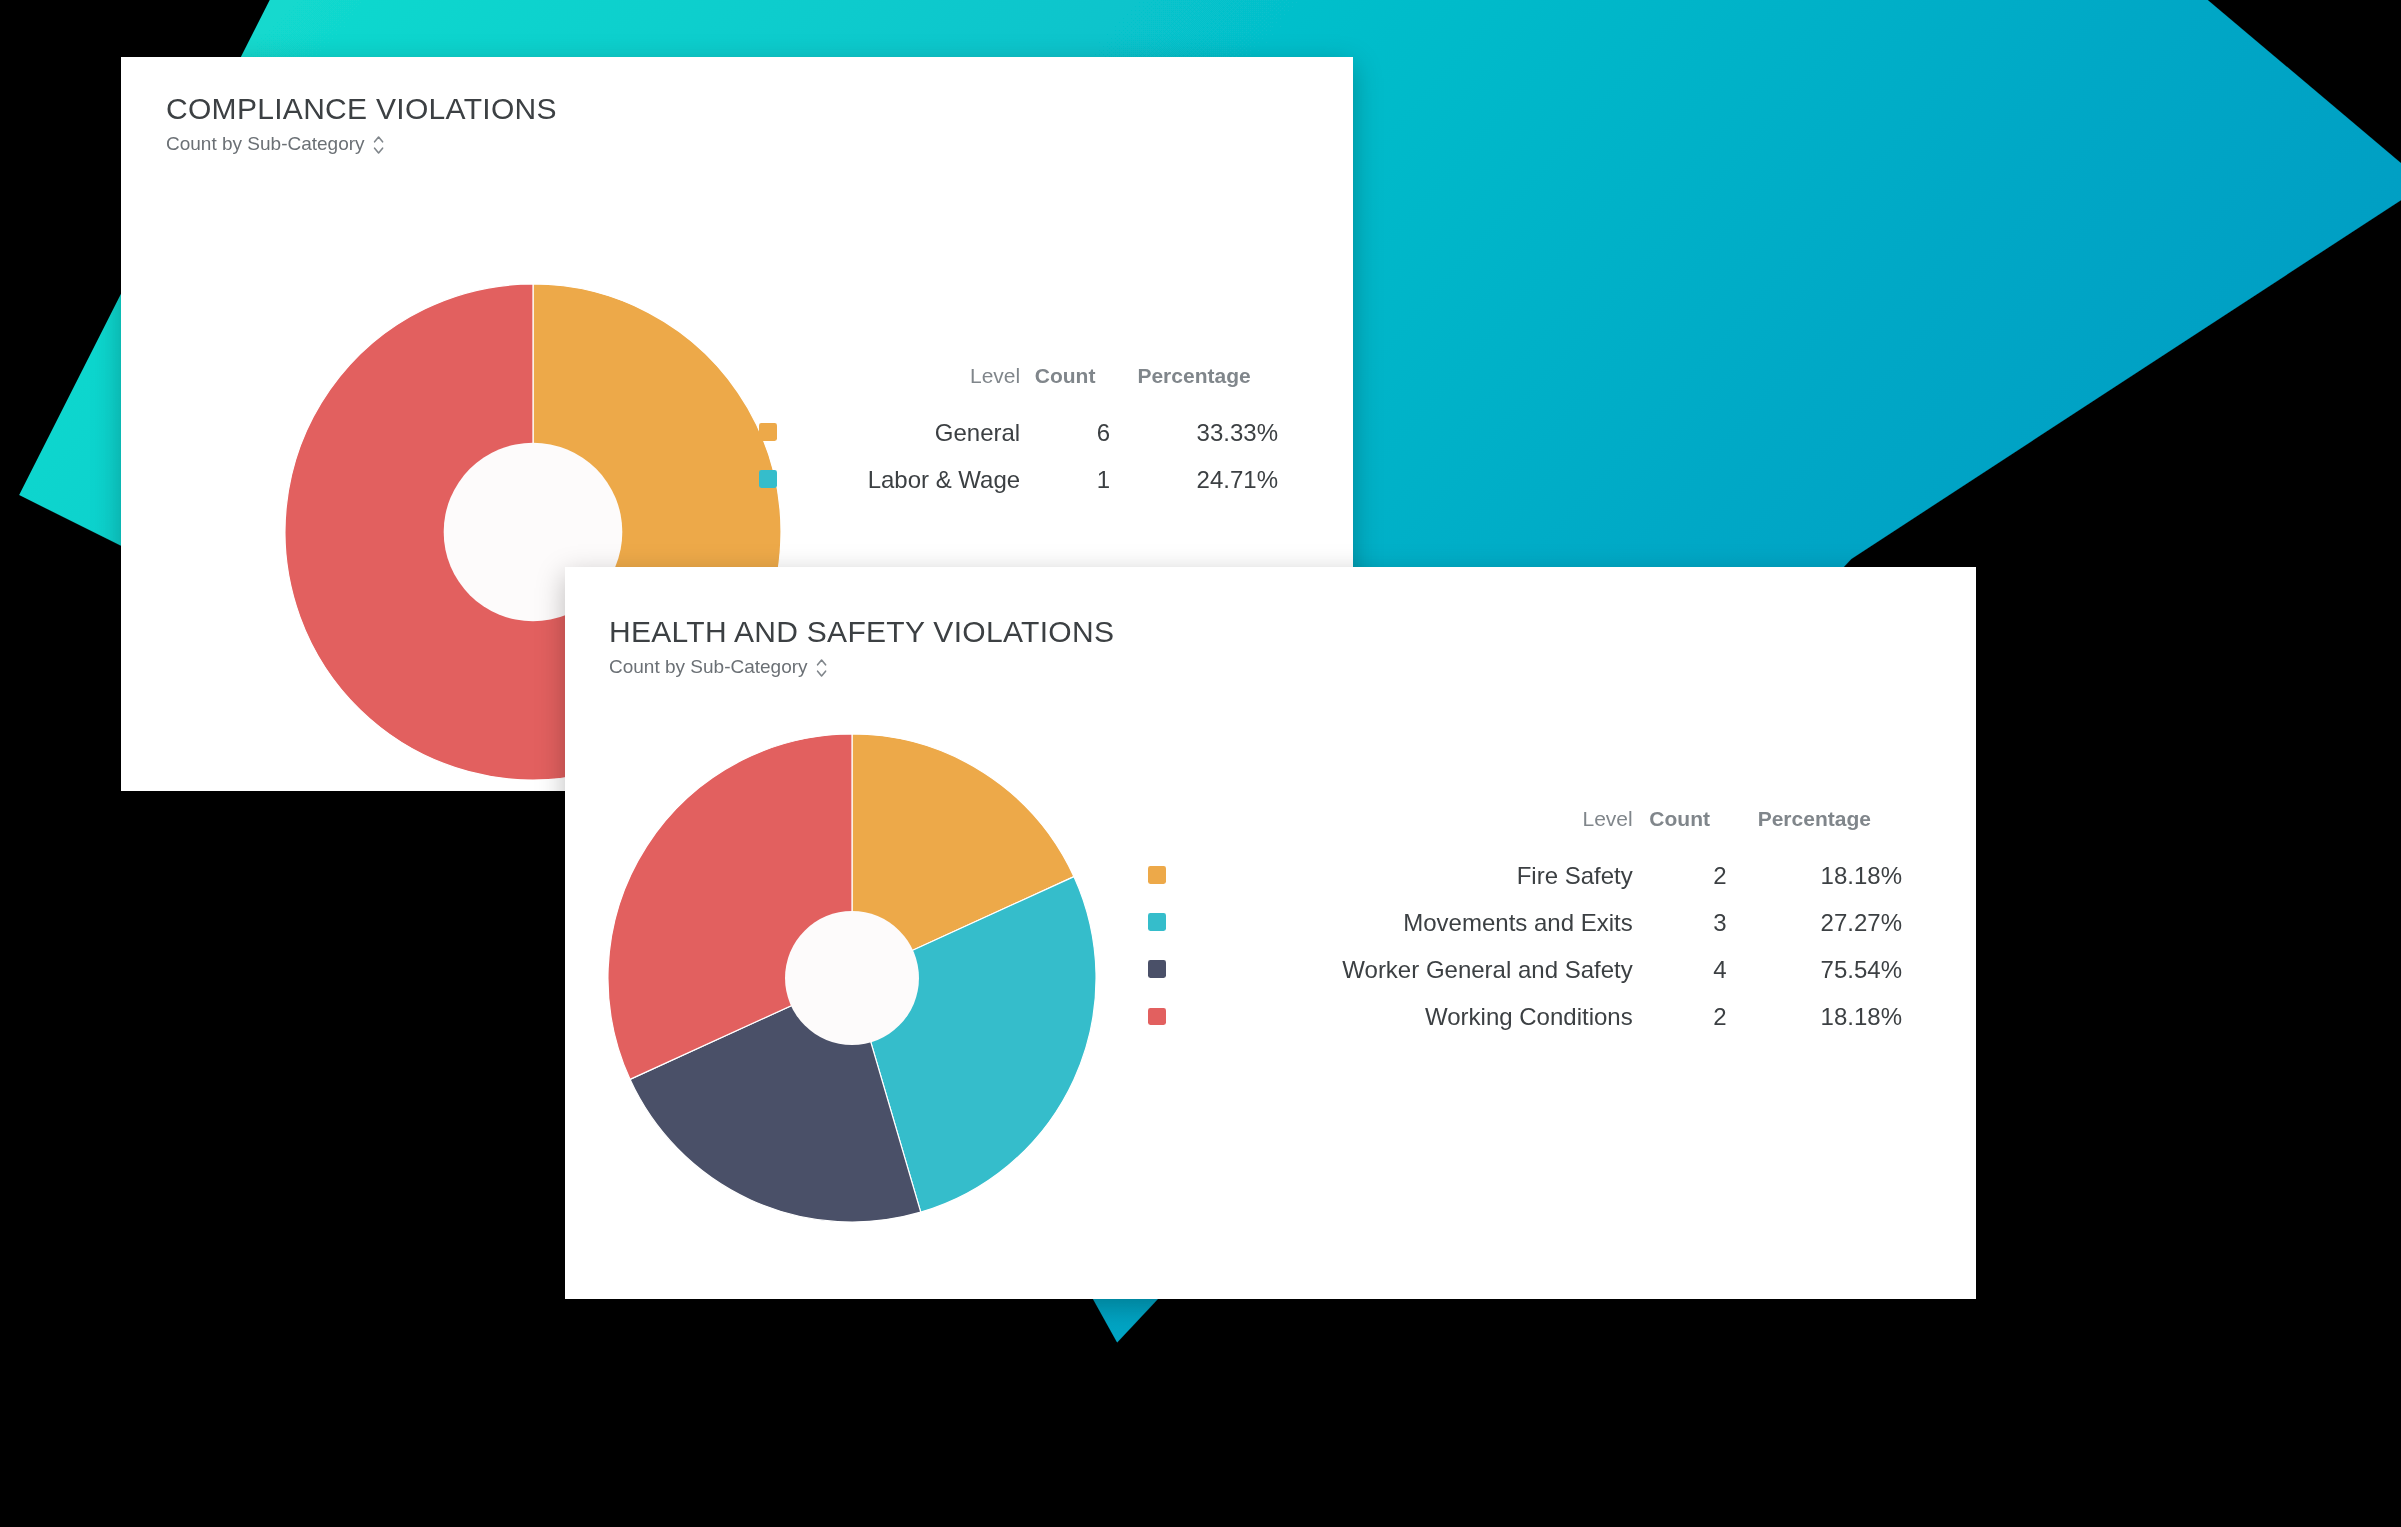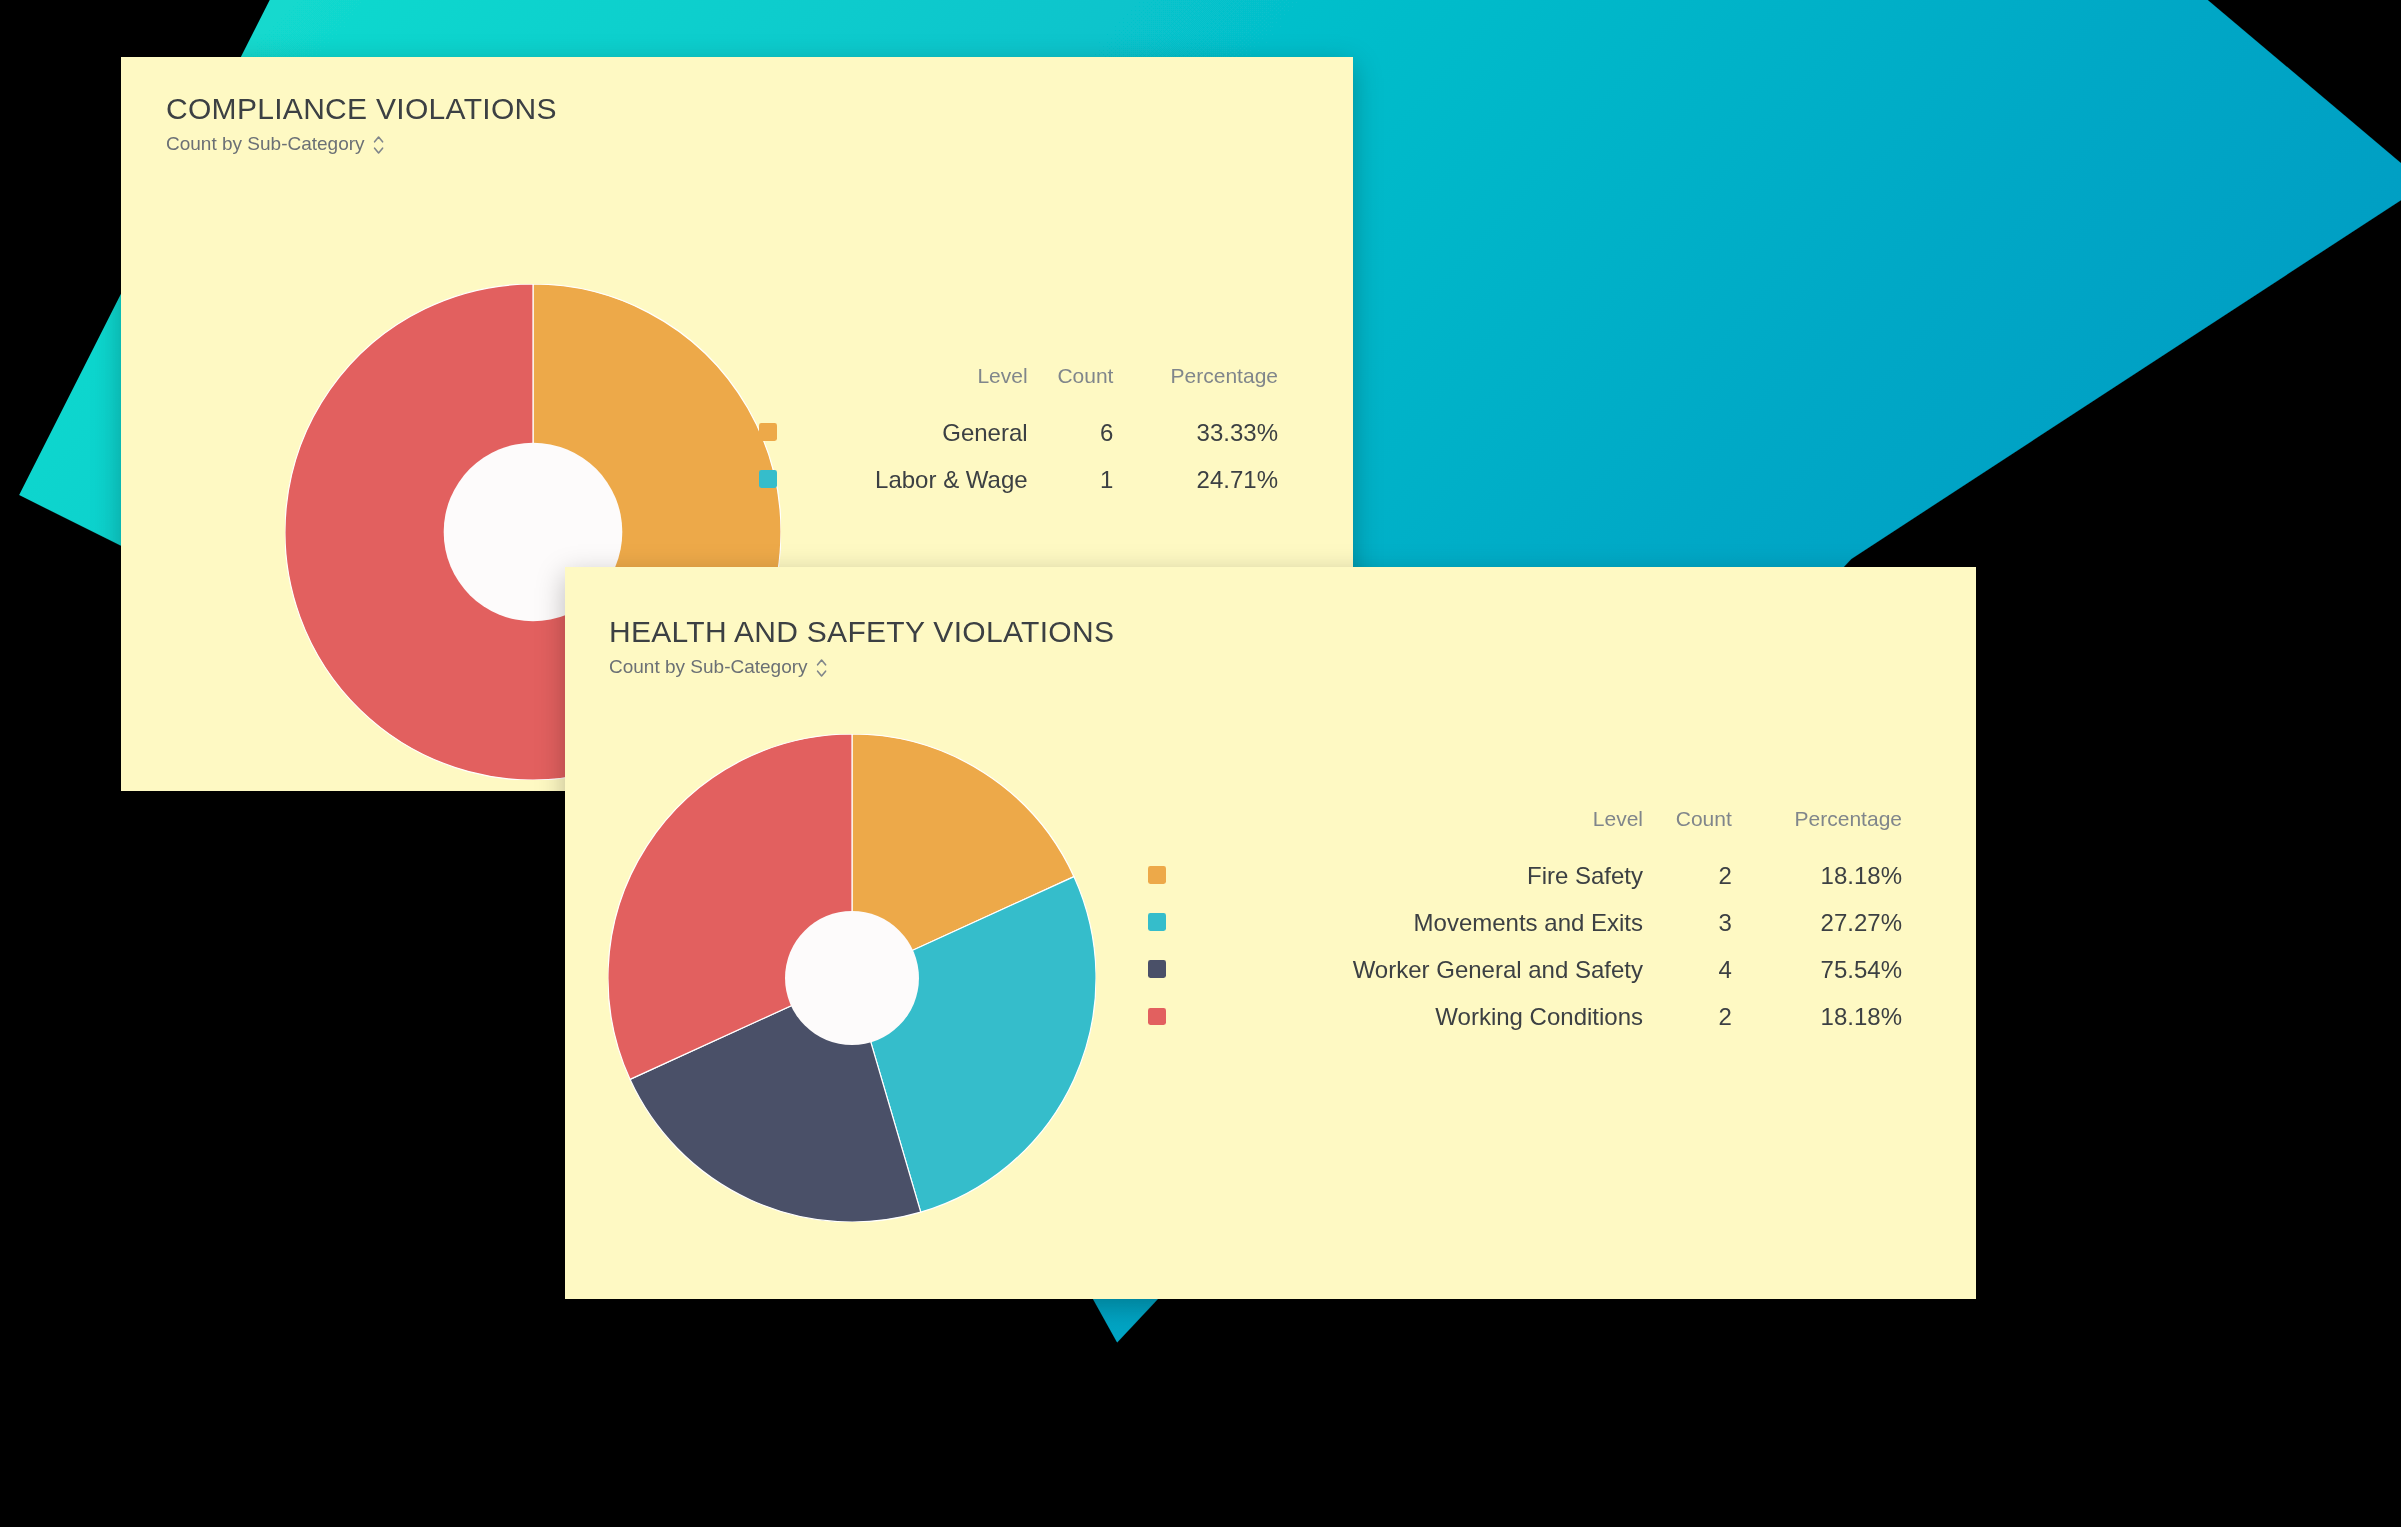--- a/index.html
+++ b/index.html
@@ -27,21 +27,21 @@
     left: 0;
     top: 0;
     width: 2401px;
     height: 1528px;
     display: block;
   }
 
   
   .card {
     position: absolute;
-    background: #fef9c3;
+    background: #ffffff;
     box-shadow: 0 8px 27px rgba(0,0,0,0.26);
     overflow: hidden;
   }
   #card-compliance {
     left: 121px;
     top: 57px;
     width: 1232px;
     height: 734px;
     z-index: 5;
   }
@@ -111,21 +111,21 @@
 
   .legend th {
     font-weight: 400;
     font-size: 21px;
     color: #80868b;
     padding: 0 0 21px 0;
     text-align: right;
     white-space: nowrap;
   }
   .legend th.col-count,
-  .legend th.col-pct { text-align: right; }
+  .legend th.col-pct { text-align: center; font-weight: bold; }
 
   .legend td {
     font-size: 24px;
     color: #3c4043;
     padding: 9.6px 0;
     white-space: nowrap;
     vertical-align: middle;
   }
   .legend td.col-count,
   .legend td.col-pct {

